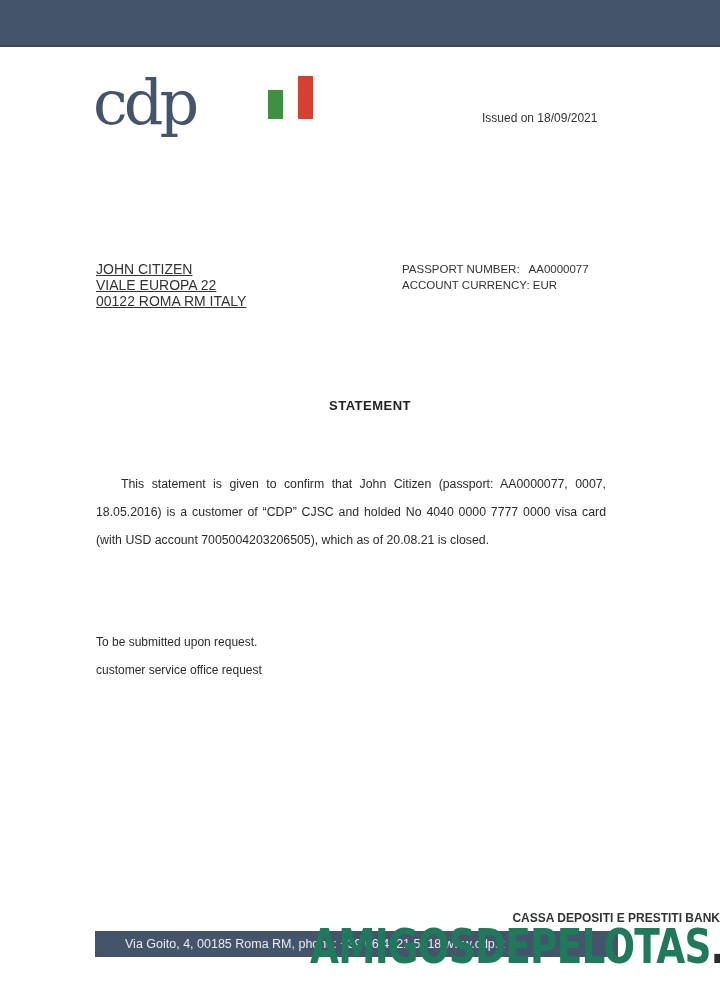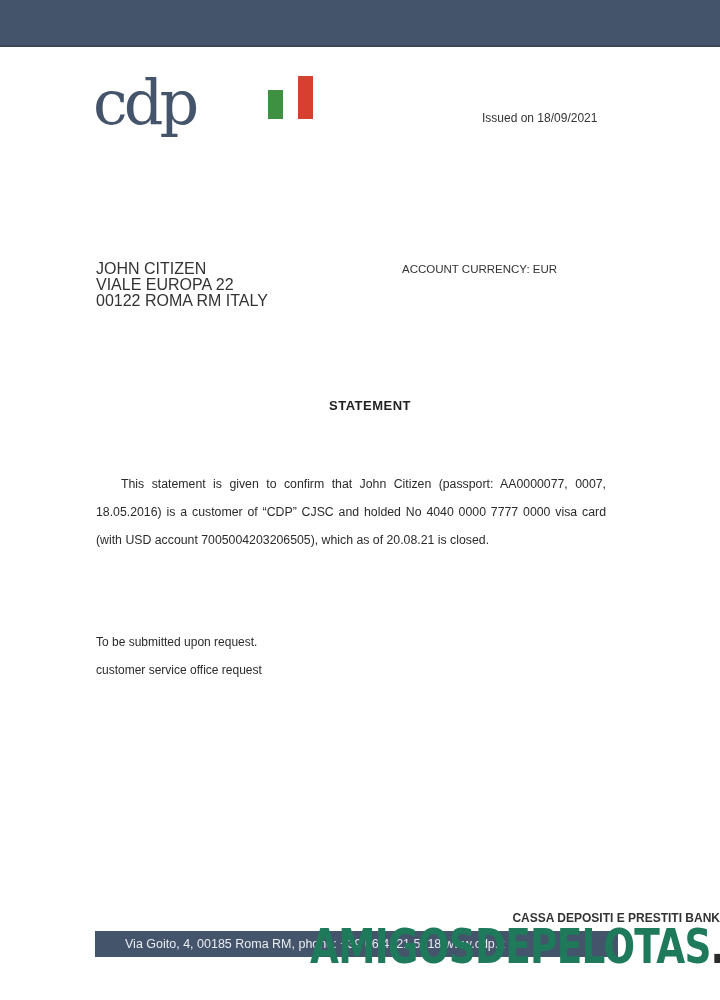--- a/index.html
+++ b/index.html
@@ -6,21 +6,21 @@
   body { width:720px; height:1000px; background:#ffffff; position:relative; overflow:hidden;
          font-family:"Liberation Sans", "DejaVu Sans", sans-serif; color:#2b2b2b; }
   .topbar { position:absolute; left:0; top:0; width:720px; height:45px; background:#44546a;
             border-bottom:2px solid #3a4658; }
   .logo { position:absolute; left:93px; top:70px; width:240px; height:130px; }
   .logo-text { position:absolute; left:0; top:2px; font-family:"DejaVu Serif","Liberation Serif",serif;
                font-size:62px; line-height:1; color:#44546a; letter-spacing:-4px; }
   .flag-green { position:absolute; left:175px; top:20px; width:15px; height:29px; background:#3f9142; }
   .flag-red { position:absolute; left:205px; top:6px; width:15px; height:43px; background:#d6412f; }
   .issued { position:absolute; left:482px; top:111px; font-size:12px; color:#333;text-align:center; }
-  .addr { position:absolute; left:96px; top:261px; font-size:16px; line-height:16px; color:#333; }
+  .addr { position:absolute; left:96px; top:261px; font-size:14px; line-height:16px; color:#333;text-decoration:underline; }
   .acct { position:absolute; left:402px; top:261px; font-size:11.5px; line-height:16px; color:#333; }
   .title { position:absolute; left:0; width:740px; top:398px; text-align:center; font-weight:bold;
            font-size:13px; letter-spacing:0.5px; color:#222; }
   .body-text { position:absolute; left:96px; top:470px; width:510px; font-size:12.3px; line-height:28px;
                color:#2b2b2b; text-align:justify; }
   .body-text p { margin:0; text-indent:25px; }
   .closing { position:absolute; left:96px; top:594px; font-size:12px; line-height:28px; color:#2b2b2b;margin-top:34px; }
   .bank-name { position:absolute; left:0; width:720px; top:911px; text-align:right; font-weight:bold;
                font-size:12px; color:#333; }
   .footer-bar { position:absolute; left:95px; top:931px; width:523px; height:26px; background:#44546a;
@@ -46,20 +46,24 @@
 <div class="issued">Issued on 18/09/2021</div>
 
 <div class="addr">
   <div>JOHN CITIZEN</div>
   <div>VIALE EUROPA 22</div>
   <div>00122 ROMA RM ITALY</div>
 </div>
 
 <div class="acct">
   <div>
+    <span>PASSPORT NUMBER:</span>&nbsp;&nbsp;
+    <span>AA0000077</span>
+  </div>
+  <div>
     <span>ACCOUNT CURRENCY:</span>
     <span>EUR</span>
   </div>
 </div>
 
 <div class="title">STATEMENT</div>
 
 <div class="body-text">
   <p>This statement is given to confirm that John Citizen (passport: AA0000077, 0007, 18.05.2016) is a customer of “CDP” CJSC and holded No 4040 0000 7777 0000 visa card (with USD account 7005004203206505), which as of 20.08.21 is closed.</p>
 </div>

